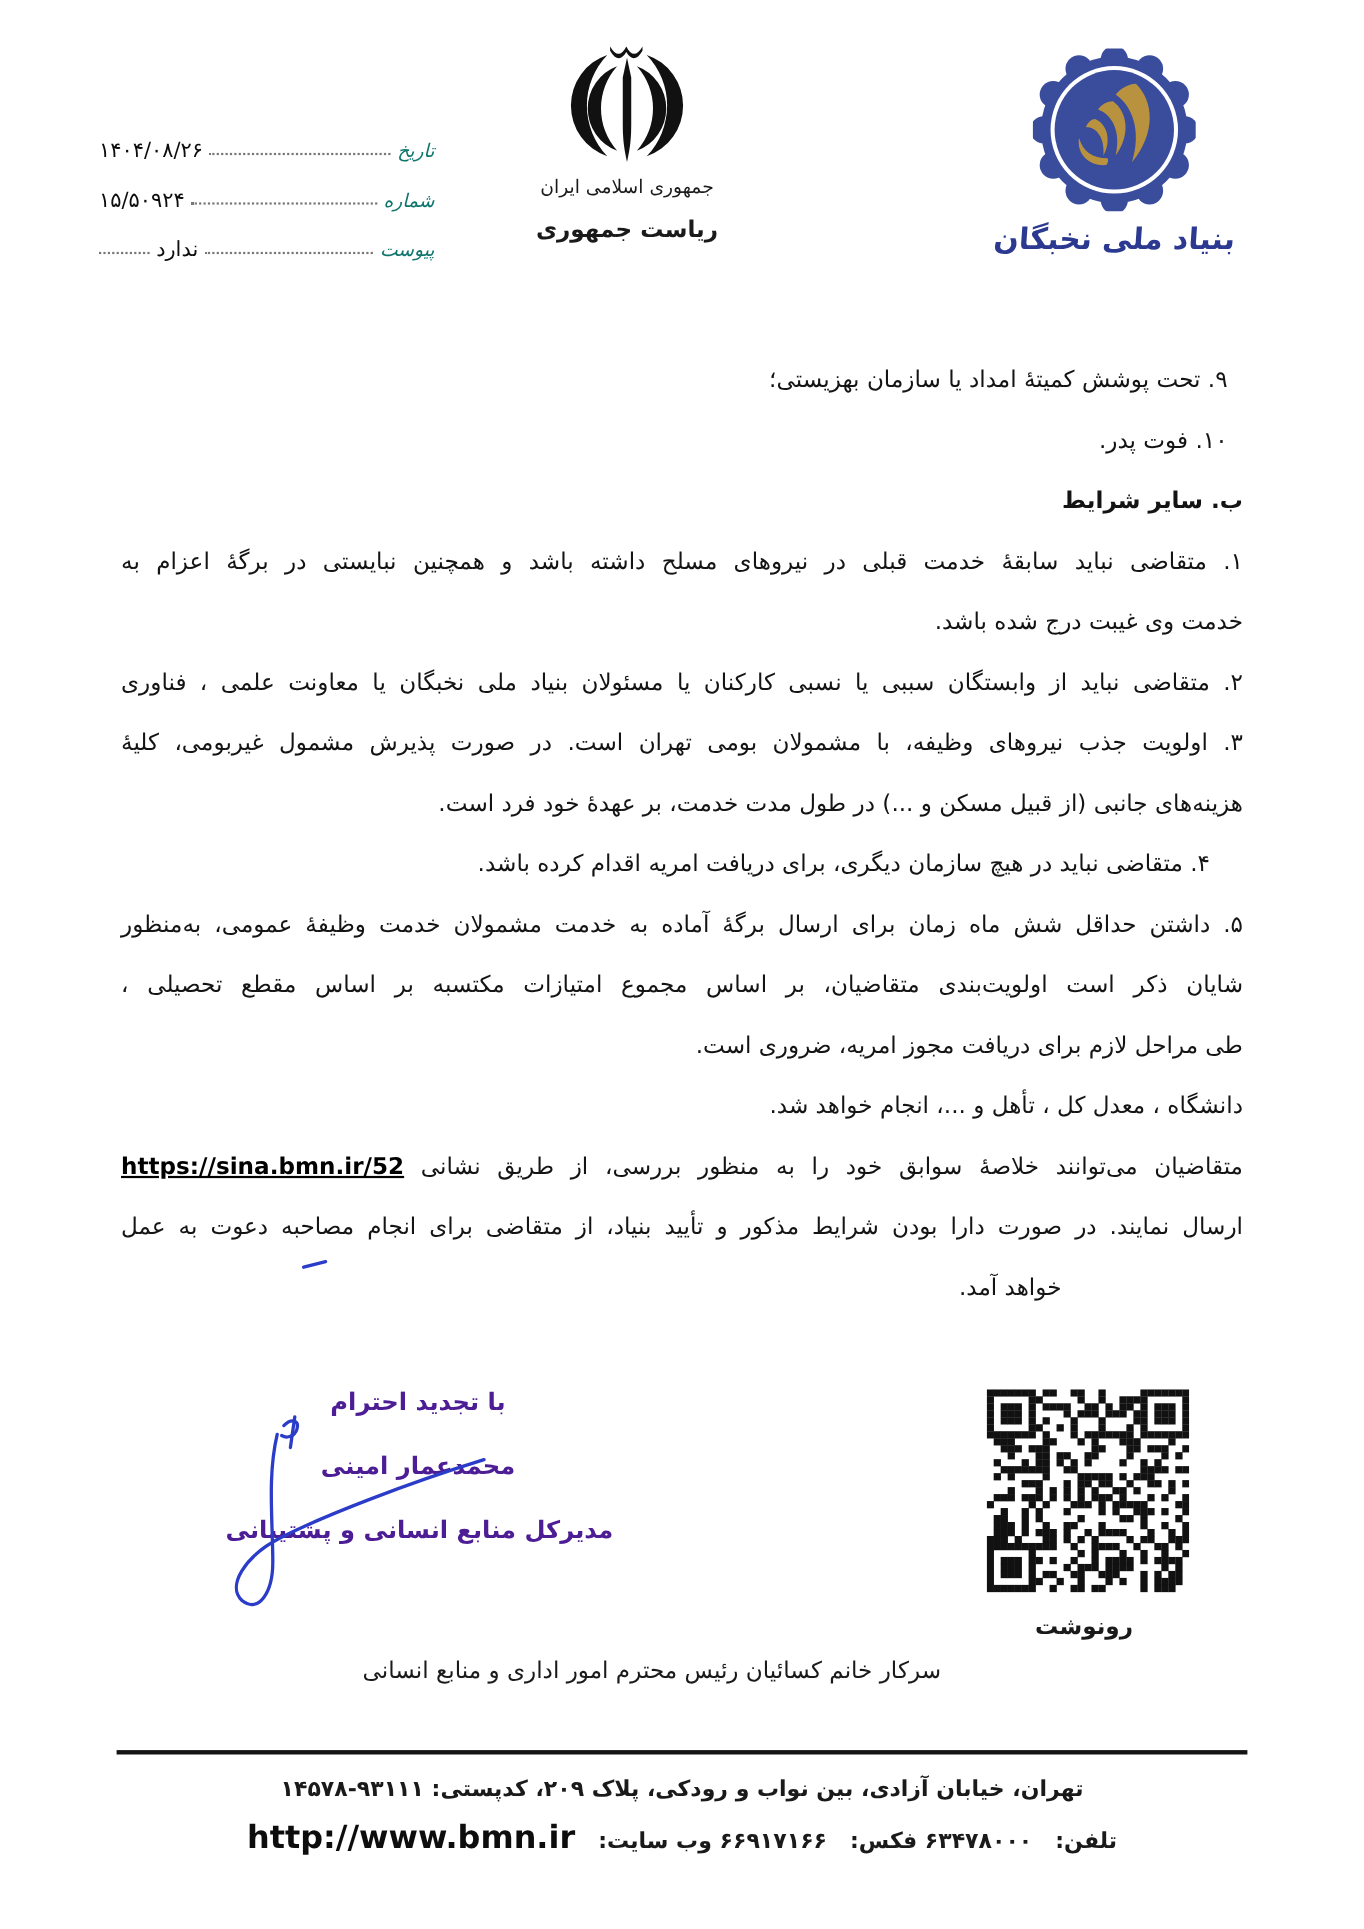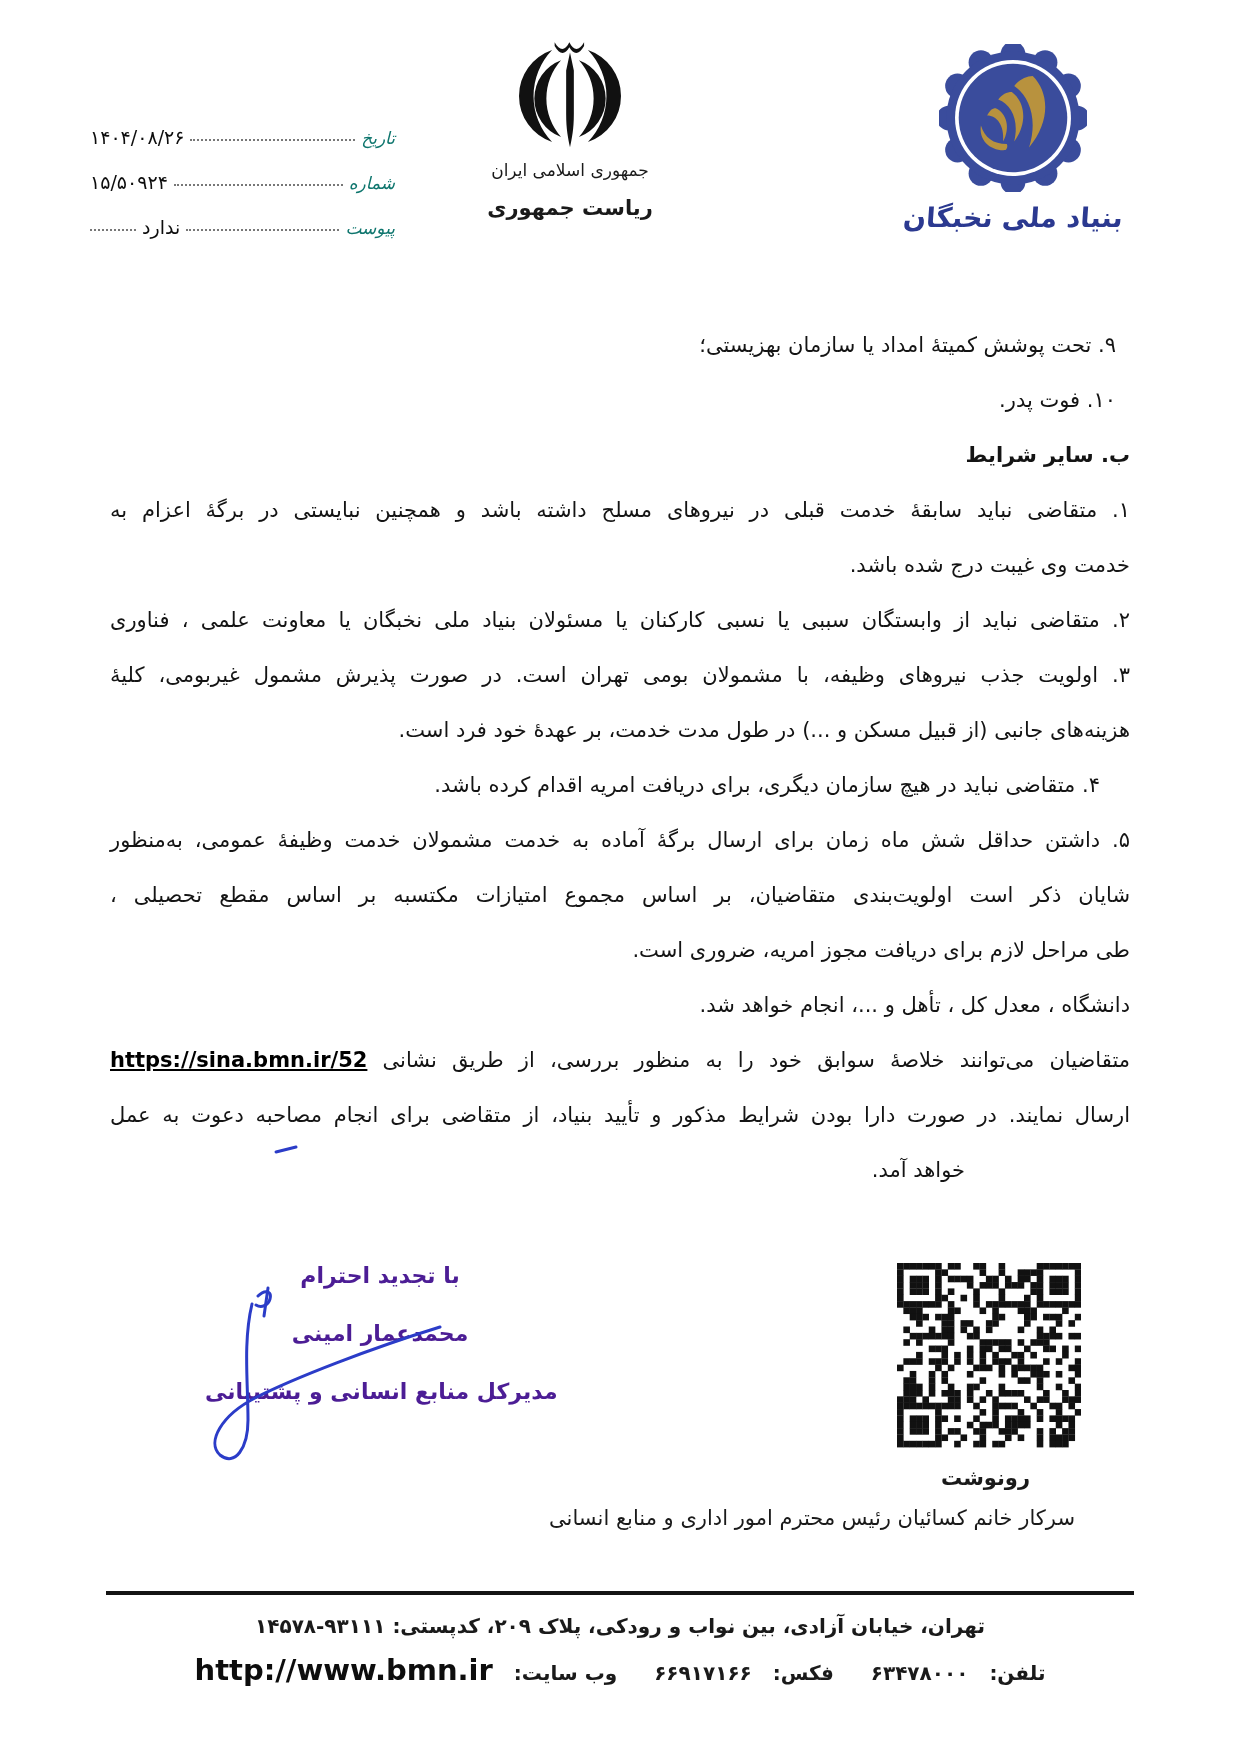--- a/index.html
+++ b/index.html
@@ -40,30 +40,30 @@
   .sig-block{top:1262px;left:205px;width:350px;text-align:center;font-weight:bold;font-size:22px;color:#4c1d95}
   .sig-line{height:28px;line-height:28px;margin-bottom:30px;white-space:nowrap}
   .sig-svg{top:1128px;left:178px;pointer-events:none}
 
   
   .qr-wrap{top:1263px;left:897px;width:184px;height:186px;background:#fff}
 
   
   .cc-block{top:1458px;left:110px;width:1020px;direction:rtl;font-size:21px}
   .cc-label{text-align:right;padding-right:100px;font-weight:bold;height:40px;line-height:40px}
-  .cc-rec{text-align:right;padding-right:55px;height:40px;line-height:40px}
+  .cc-rec{text-align:center;padding-right:55px;height:40px;line-height:40px}
 
   
   .footer-divider{top:1591px;left:106px;width:1028px;height:4px;background:#141414}
   .footer-addr{top:1606px;left:60px;width:1120px;direction:rtl;text-align:center;font-weight:bold;
                font-size:20px;height:40px;line-height:40px}
   .footer-contact{top:1648px;left:60px;width:1120px;direction:rtl;text-align:center;font-weight:bold;
                   font-size:20px;height:44px;line-height:44px}
   .footer-contact .grp{margin-left:14px}
-  .footer-contact .gap{margin-left:30px}
+  .footer-contact .gap{}
   a.web{font-size:29px;font-weight:bold;color:#0d0d0d;text-decoration:none;direction:ltr;display:inline-block}
 </style>
 </head>
 <body>
 
 <div id="page">
 
   <div class="abs stamp">
     <div class="stamp-row">
       <span class="stamp-label">تاریخ</span>

